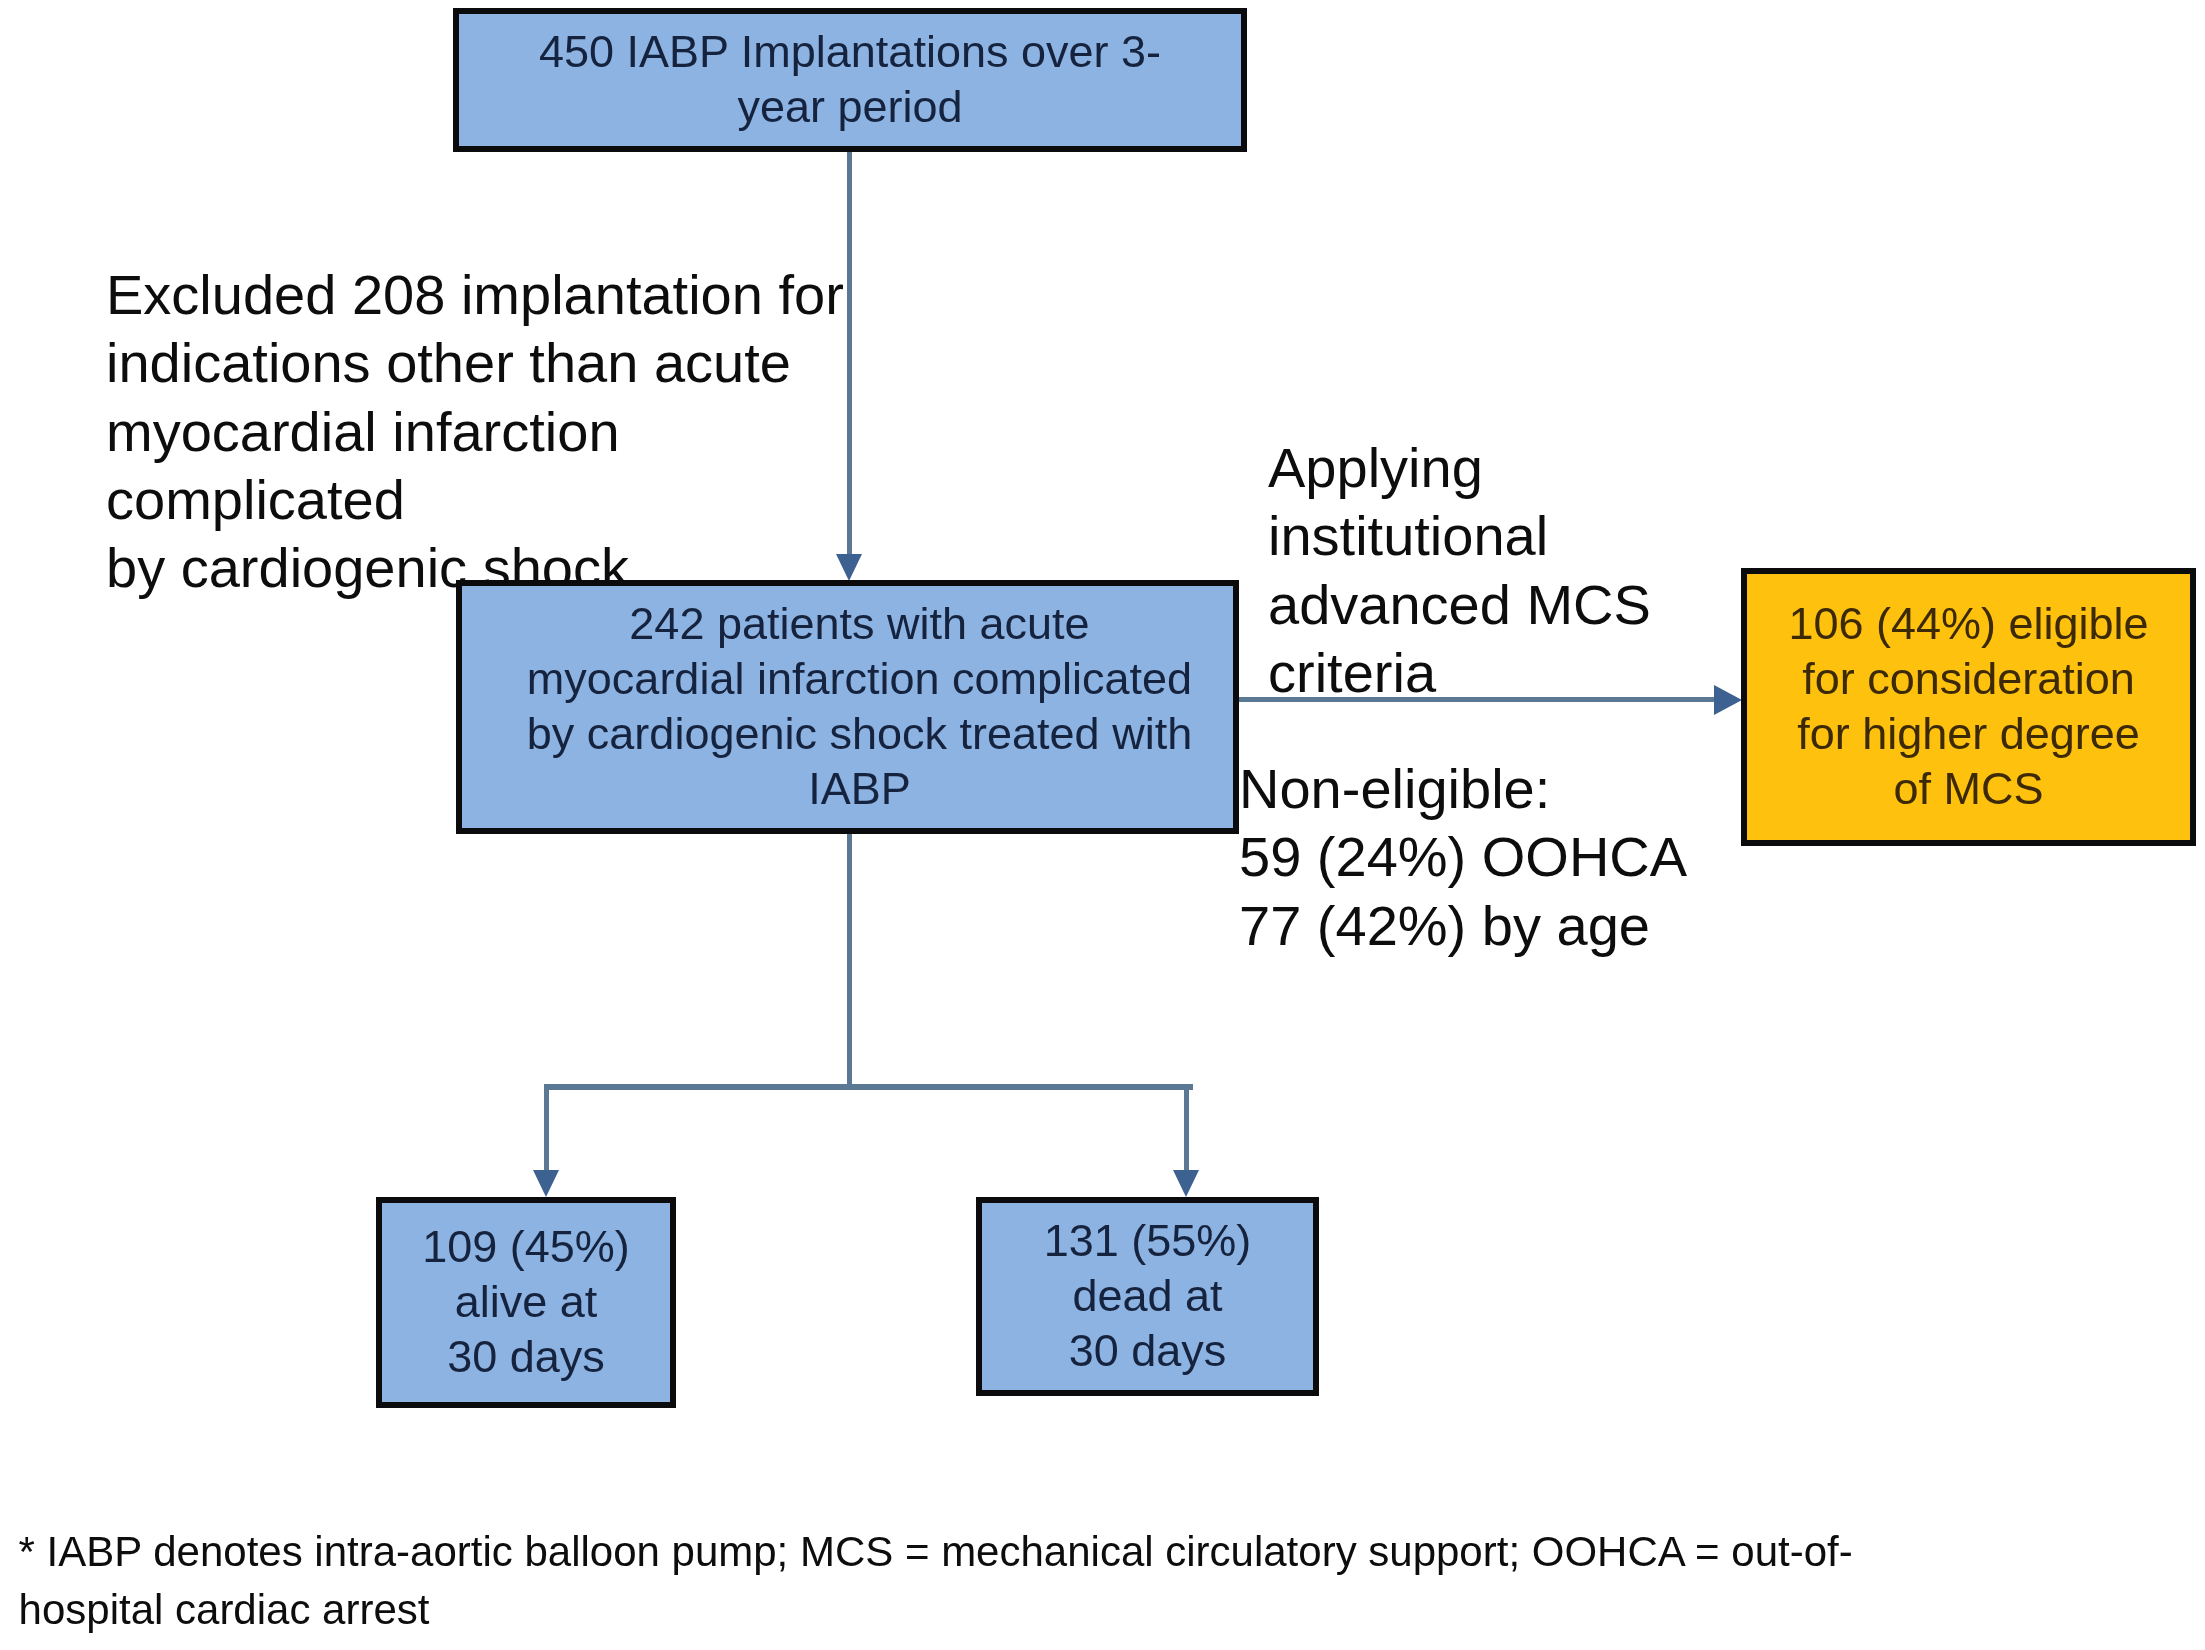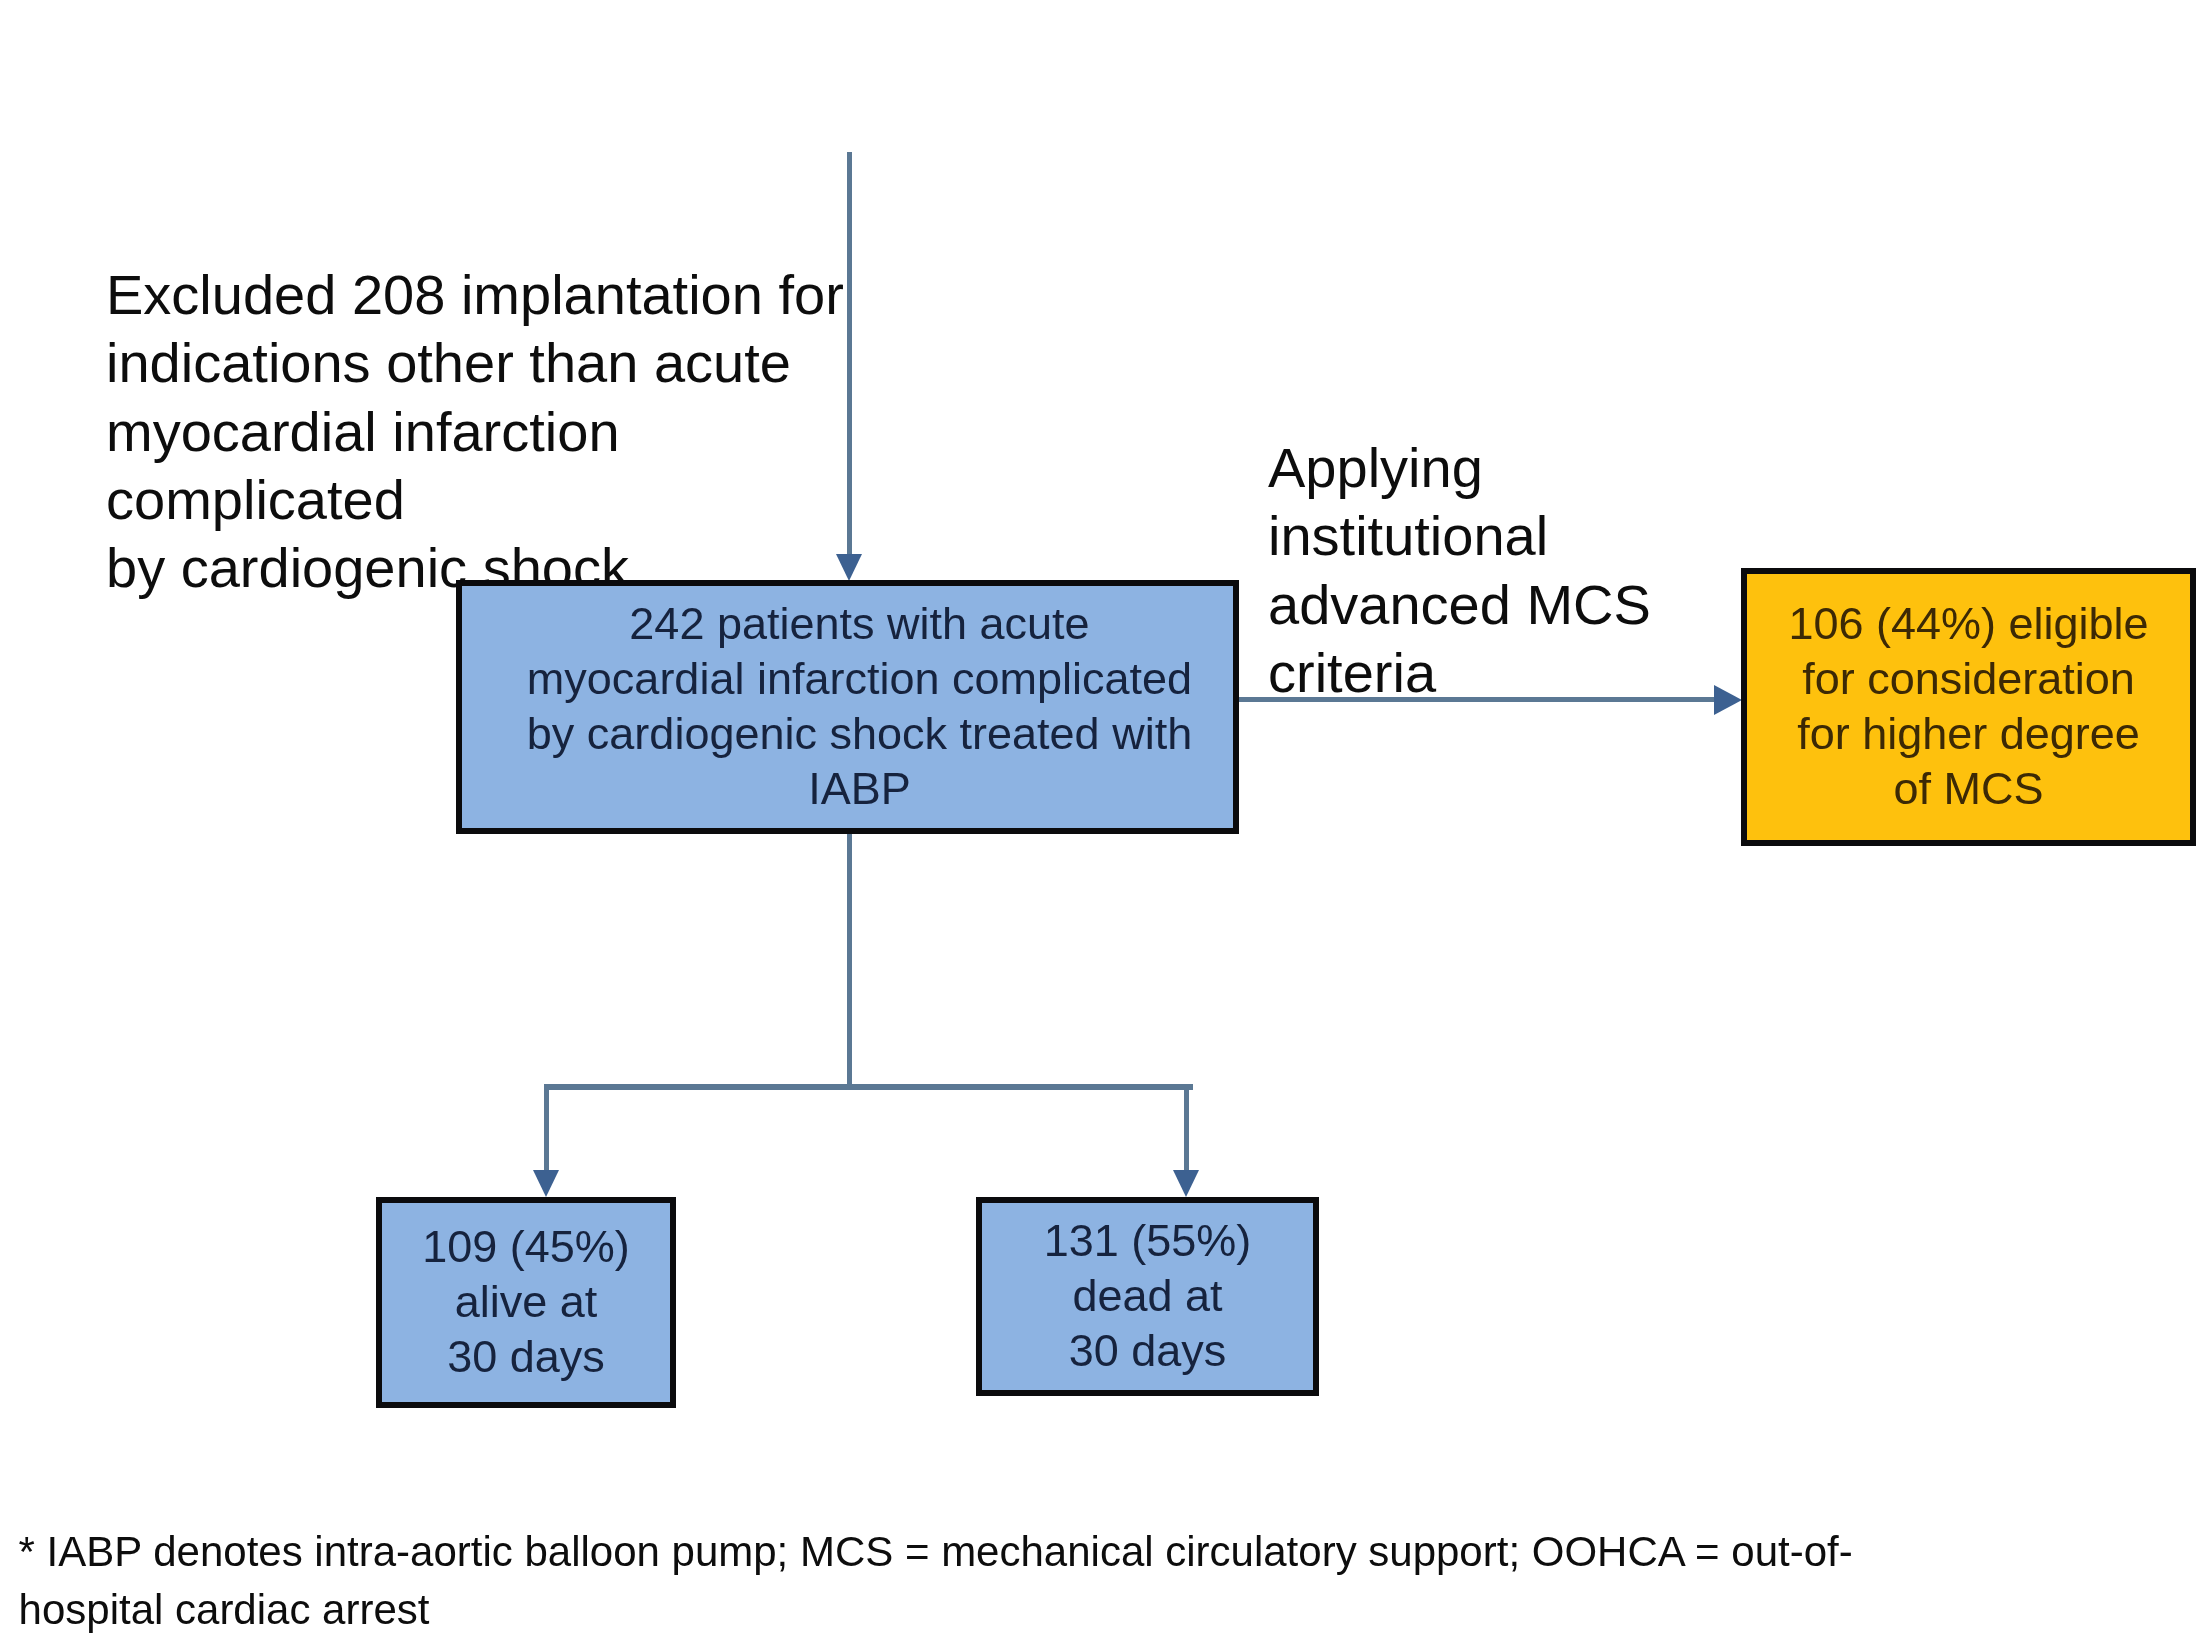--- a/index.html
+++ b/index.html
@@ -88,20 +88,24 @@
   #head-cohort { left: 836px; top: 554px; }
   #head-orange { left: 1714px; top: 685px; }
   #head-alive  { left: 533px; top: 1170px; }
   #head-dead   { left: 1173px; top: 1170px; }
 </style>
 </head>
 <body>
 
 <div class="stage">
 
+  <div class="box blue" id="box-total">
+    <div class="txt">450 IABP Implantations over 3-
+year period</div>
+  </div>
 
   <div class="line" id="line-v1"></div>
   <div class="head down" id="head-cohort"></div>
 
   <div class="note" id="note-excluded">Excluded 208 implantation for
 indications other than acute
 myocardial infarction complicated
 by cardiogenic shock</div>
 
   <div class="box blue" id="box-cohort">
@@ -112,20 +116,23 @@
   </div>
 
   <div class="note center" id="note-applying">Applying
 institutional
 advanced MCS
 criteria</div>
 
   <div class="line" id="line-h-right"></div>
   <div class="head right" id="head-orange"></div>
 
+  <div class="note center" id="note-noneligible">Non-eligible:
+59 (24%) OOHCA
+77 (42%) by age</div>
 
   <div class="box orange" id="box-eligible">
     <div class="txt">106 (44%) eligible
 for consideration
 for higher degree
 of MCS</div>
   </div>
 
 
   <div class="line" id="line-v2"></div>

